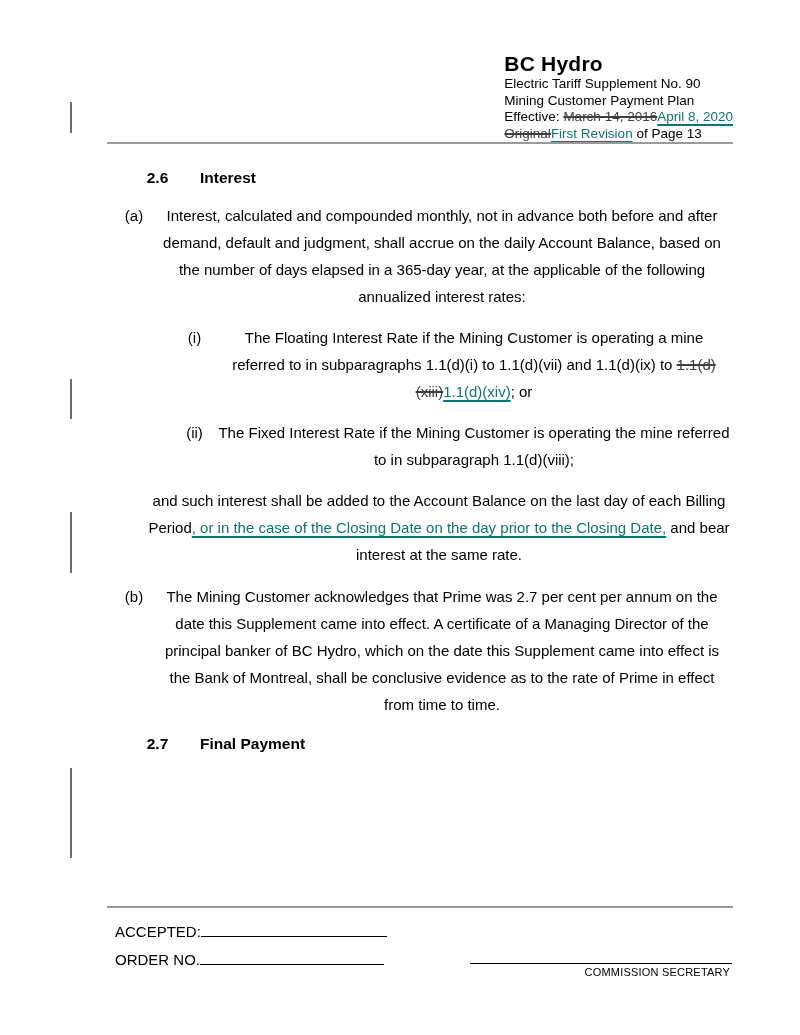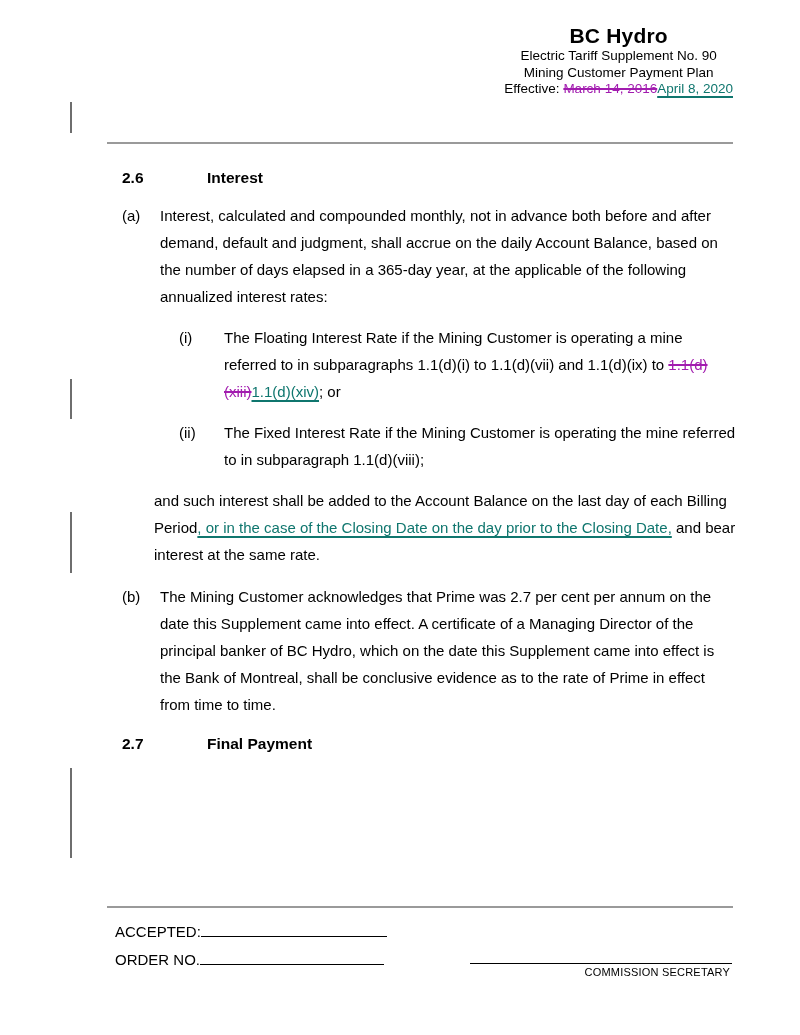--- a/index.html
+++ b/index.html
@@ -9,23 +9,23 @@
     height: 1035px;
     background: #ffffff;
     font-family: "Liberation Sans", "DejaVu Sans", sans-serif;
     color: #000000;
     overflow: hidden;
   }
 
   
   .header-block {
     position: absolute;
-    top: 24px;
+    top: 52px;
     right: 67px;
-    text-align: center;
+    text-align: left;
   }
   .company-title {
     font-size: 21px;
     font-weight: bold;
     line-height: 24px;
     letter-spacing: 0.2px;
   }
   .header-line {
     font-size: 13.5px;
     line-height: 16.5px;
@@ -34,21 +34,21 @@
   .rule {
     position: absolute;
     height: 2px;
     background: #9a9a9a;
   }
   .rule-top  { left: 107px; width: 626px; top: 142px; }
   .rule-foot { left: 107px; width: 626px; top: 906px; }
 
   
   .run-del {
-    color: #a21caf;
+    color: #404040;
     text-decoration: line-through;
     text-decoration-thickness: 1.5px;
   }
   .run-ins {
     color: #0f766e;
     text-decoration: underline;
     text-decoration-thickness: 1.5px;
     text-underline-offset: 3px;
   }
   .change-bar {
@@ -58,25 +58,26 @@
     background: #6e6e6e;
   }
   .bar-1 { top: 102px; height: 31px; }
   .bar-2 { top: 379px; height: 40px; }
   .bar-3 { top: 512px; height: 61px; }
   .bar-4 { top: 768px; height: 90px; }
 
   
   .main {
     position: absolute;
-    left: 122px;
+    left: 115px;
     top: 168px;
     width: 616px;
     font-size: 15px;
     line-height: 27px;
+    text-align: center;
   }
   .section-heading {
     display: flex;
     font-size: 15.5px;
     font-weight: bold;
     line-height: 19px;
   }
   .section-heading .sec-num { width: 85px; flex: none; }
   .para {
     display: flex;
@@ -134,20 +135,21 @@
 </head>
 <body>
 
 <div class="page">
 
   <div class="header-block">
     <div class="company-title">BC Hydro</div>
     <div class="header-line"><span>Electric Tariff Supplement No. 90</span></div>
     <div class="header-line"><span>Mining Customer Payment Plan</span></div>
     <div class="header-line"><span>Effective: </span><span class="run-del">March 14, 2016</span><span class="run-ins">April 8, 2020</span></div>
+    <div class="header-line"><span class="run-del">Original</span><span class="run-ins">First Revision</span><span> of Page 13</span></div>
   </div>
 
   <div class="rule rule-top"></div>
 
   <div class="change-bar bar-1"></div>
   <div class="change-bar bar-2"></div>
   <div class="change-bar bar-3"></div>
   <div class="change-bar bar-4"></div>
 
   <div class="main">

